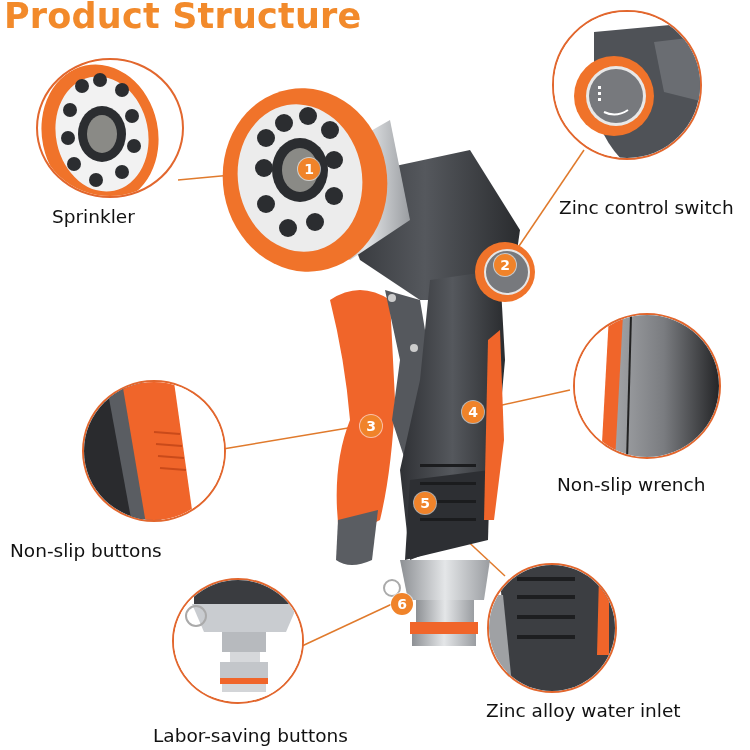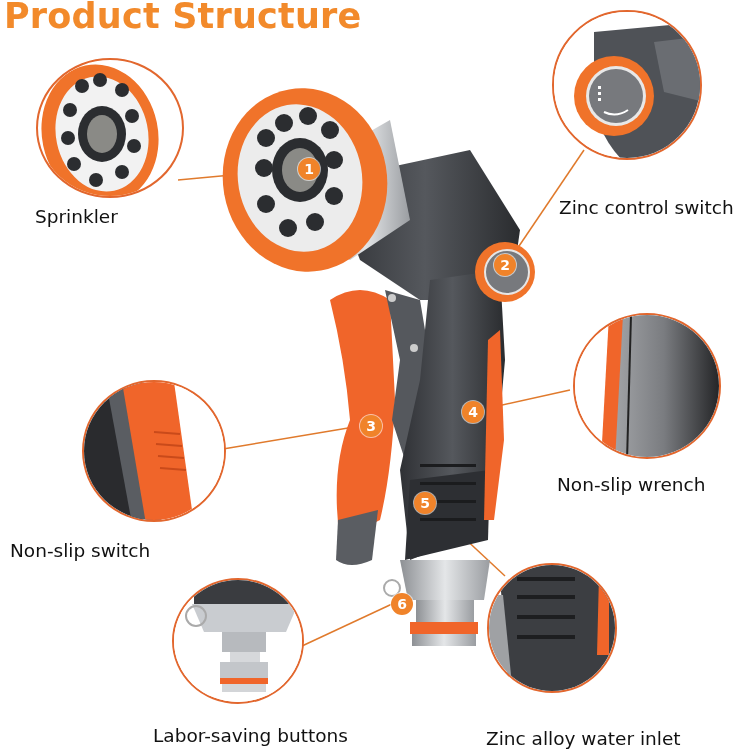--- a/index.html
+++ b/index.html
@@ -53,21 +53,21 @@
     <circle cx="84" cy="30" r="7" fill="#2b2d30"></circle>
     <circle cx="94" cy="56" r="7" fill="#2b2d30"></circle>
     <circle cx="96" cy="86" r="7" fill="#2b2d30"></circle>
     <circle cx="84" cy="112" r="7" fill="#2b2d30"></circle>
     <circle cx="58" cy="120" r="7" fill="#2b2d30"></circle>
     <circle cx="36" cy="104" r="7" fill="#2b2d30"></circle>
     <circle cx="30" cy="78" r="7" fill="#2b2d30"></circle>
     <circle cx="32" cy="50" r="7" fill="#2b2d30"></circle>
   </svg>
 </div>
-<div class="label" style="left:35px;top:206px;">Sprinkler</div>
+<div class="label" style="left:52px;top:206px;">Sprinkler</div>
 
 <div class="callout-circle" style="left:552px;top:10px;width:150px;height:150px;">
   <svg width="150" height="150" viewBox="0 0 150 150">
     <rect x="0" y="0" width="150" height="150" fill="#fff"></rect>
     <path d="M40 20 L150 10 L150 150 L70 150 Q40 120 40 80 Z" fill="#4f5257"></path>
     <path d="M100 30 L150 24 L150 90 L110 80 Z" fill="#6a6d72"></path>
     <circle cx="60" cy="84" r="40" fill="#f0732a"></circle>
     <circle cx="62" cy="84" r="30" fill="#e8e8e8"></circle>
     <circle cx="62" cy="84" r="27" fill="#77797d"></circle>
     <path d="M50 100 Q62 106 74 98" stroke="#fff" stroke-width="2" fill="none"></path>
@@ -85,21 +85,21 @@
     <path d="M22 0 L60 0 L78 142 L48 142 Z" fill="#5a5d62"></path>
     <path d="M38 0 L90 0 L110 142 L62 142 Z" fill="#f0652a"></path>
     <g stroke="#c94a1a" stroke-width="2" fill="none">
       <path d="M70 50 L96 52"></path>
         <path d="M72 62 L98 64"></path>
       <path d="M74 74 L100 76"></path>
         <path d="M76 86 L102 88"></path>
     </g>
   </svg>
 </div>
-<div class="label" style="left:10px;top:540px;">Non-slip switch</div>
+<div class="label" style="left:10px;top:540px;">Non-slip buttons</div>
 
 <div class="callout-circle" style="left:573px;top:313px;width:148px;height:146px;">
   <svg width="148" height="146" viewBox="0 0 148 146">
     <defs>
       <linearGradient id="wg" x1="0" x2="1" y1="0" y2="0">
         <stop offset="0" stop-color="#a9abae"></stop>
         <stop offset="0.5" stop-color="#7a7c80"></stop>
         <stop offset="1" stop-color="#1e1f21"></stop>
       </linearGradient>
     </defs>
@@ -118,21 +118,21 @@
     <path d="M0 30 L14 30 L24 130 L0 130 Z" fill="#9fa1a4"></path>
     <g fill="#1d1e20">
       <rect x="28" y="12" width="58" height="4"></rect>
       <rect x="28" y="30" width="58" height="4"></rect>
       <rect x="28" y="50" width="58" height="4"></rect>
       <rect x="28" y="70" width="58" height="4"></rect>
     </g>
     <path d="M110 10 L120 10 L120 90 L108 90 Z" fill="#f0652a"></path>
   </svg>
 </div>
-<div class="label" style="left:486px;top:700px;margin-top:28px;">Zinc alloy water inlet</div>
+<div class="label" style="left:486px;top:700px;">Zinc alloy water inlet</div>
 
 <div class="callout-circle" style="left:172px;top:578px;width:132px;height:126px;">
   <svg width="132" height="126" viewBox="0 0 132 126">
     <rect x="0" y="0" width="132" height="126" fill="#fff"></rect>
     <path d="M20 0 L120 0 L120 24 L20 24 Z" fill="#3a3c40"></path>
     <path d="M18 24 L124 24 L112 52 L30 52 Z" fill="#c9ccd0"></path>
     <rect x="48" y="52" width="44" height="20" fill="#b7babe"></rect>
     <rect x="56" y="72" width="30" height="10" fill="#d6d8db"></rect>
     <rect x="46" y="82" width="48" height="16" fill="#c3c6ca"></rect>
     <rect x="46" y="98" width="48" height="6" fill="#f0652a"></rect>

